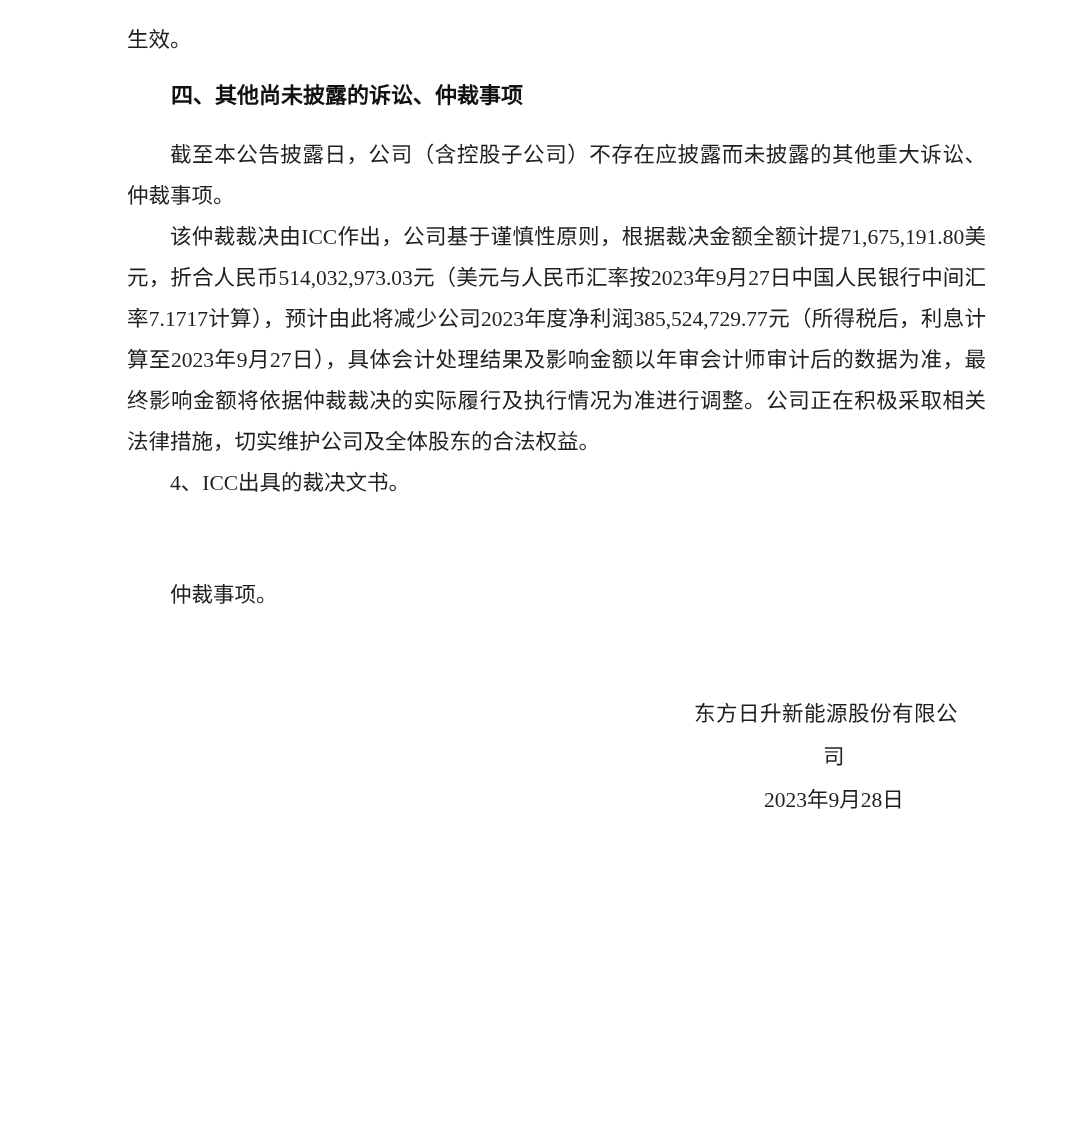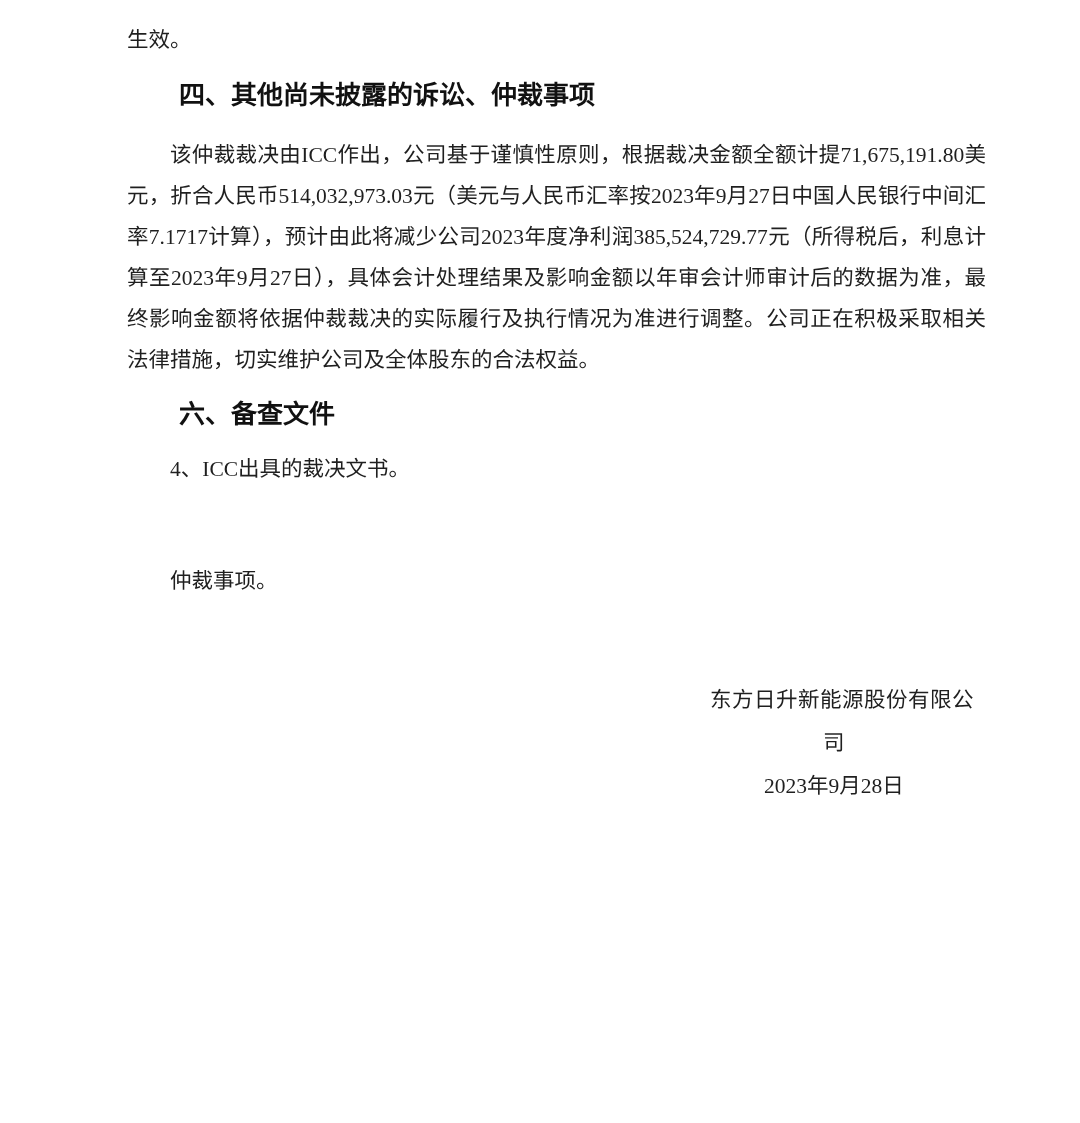--- a/index.html
+++ b/index.html
@@ -22,21 +22,21 @@
     font-family: "Liberation Serif", "DejaVu Serif", serif;
     font-size: 21.5px;
     line-height: 41px;
     color: var(--ink);
   }
   .page p { margin: 0; text-align: justify; text-justify: inter-ideograph; text-align-last: left; }
   .frag { text-indent: 0; }
   .indent { text-indent: 2em; }
   h3.heading {
     font-family: inherit;
-    font-size: 26px;
+    font-size: 22px;
     line-height: 41px;
     font-weight: bold;
     color: var(--ink-strong);
     text-indent: 2em;
     margin: 0;
   }
   .h-four  { margin-top: 14px !important; margin-bottom: 19px !important; }
   .p-sec4  { margin: 0; }
   .h-five  { margin-top: 15px !important; margin-bottom: 17px !important; }
   .p-main  { margin: 0; font-family: Liberation Serif, serif; }
@@ -45,43 +45,43 @@
   .p-docs  { margin: 0; }
   .closing { margin-top: 71px !important; }
   .signature {
     margin-top: 77px;
     margin-left: auto;
     margin-right: 12px;
     width: 280px;
     text-align: center;
   }
   .signature p {
-    text-align: right;
+    text-align: left;
     text-align-last: center;
     text-indent: 0;
     line-height: 43px;
     margin: 0;
   }
   .signature .company { letter-spacing: 0.5px; }
 </style>
 </head>
 <body>
 
 <div class="page">
 
   <p class="frag">生效。</p>
 
   <h3 class="heading h-four">四、其他尚未披露的诉讼、仲裁事项</h3>
 
+  <p class="indent p-sec4">截至本公告披露日，公司（含控股子公司）不存在应披露而未披露的其他重大诉讼、仲裁事项。</p>
 
 
   <p class="indent p-main">该仲裁裁决由ICC作出，公司基于谨慎性原则，根据裁决金额全额计提71,675,191.80美元，折合人民币514,032,973.03元（美元与人民币汇率按2023年9月27日中国人民银行中间汇率7.1717计算），预计由此将减少公司2023年度净利润385,524,729.77元（所得税后，利息计算至2023年9月27日），具体会计处理结果及影响金额以年审会计师审计后的数据为准，最终影响金额将依据仲裁裁决的实际履行及执行情况为准进行调整。公司正在积极采取相关法律措施，切实维护公司及全体股东的合法权益。</p>
 
 
-  <h3 class="heading h-six">六、备查文件</h3>
 
   <p class="indent p-docs">4、ICC出具的裁决文书。</p>
 
   <p class="indent closing">仲裁事项。</p>
 
   <div class="signature">
     <p class="company">东方日升新能源股份有限公司</p>
     <p>2023年9月28日</p>
   </div>
 

